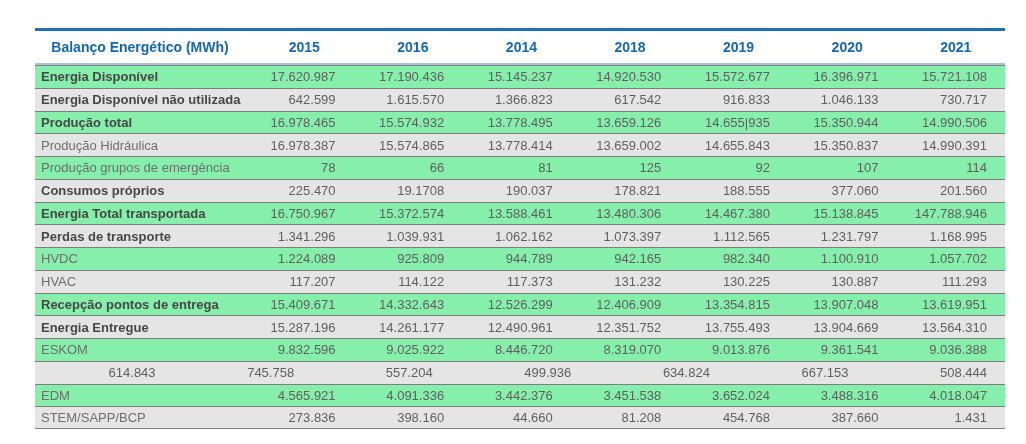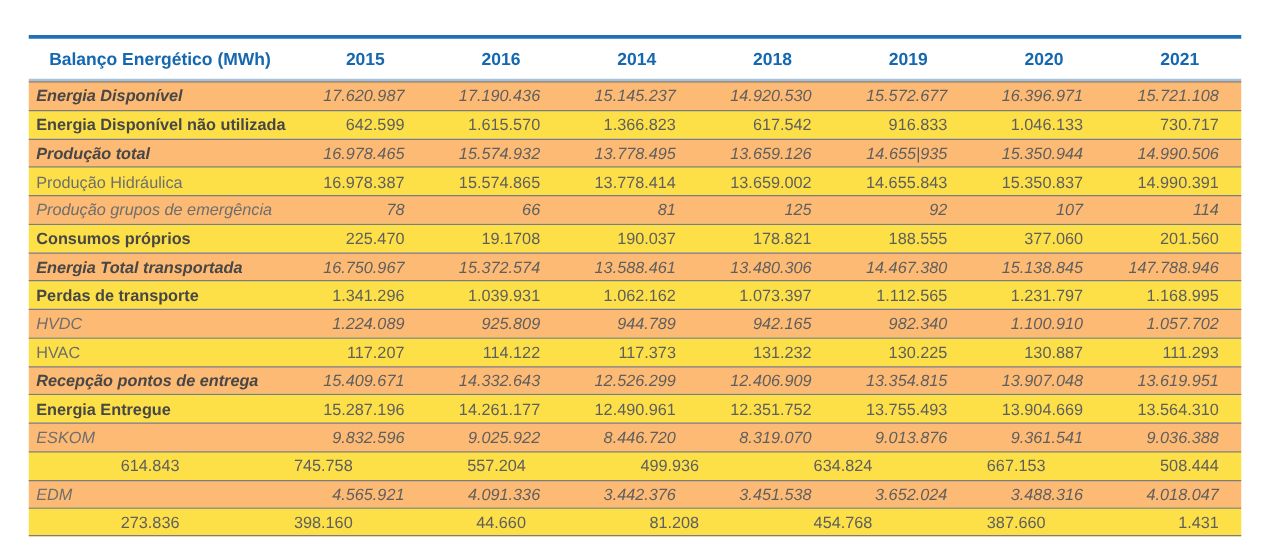--- a/index.html
+++ b/index.html
@@ -4,44 +4,44 @@
 <style>
   * { box-sizing: border-box; }
   html, body {
     margin: 0; padding: 0;
     width: 1026px; height: 444px;
     background: #ffffff;
     font-family: "Liberation Sans", sans-serif;
   }
   .table-wrap {
     position: absolute;
-    left: 23px; top: 28px;
+    left: 35px; top: 28px;
     width: 970px;
   }
   .tr { display: flex; align-items: center; }
   .head {
     border-top: 3px solid #1f70b5;
     border-bottom: 2px solid #a9c2da;
     height: 37px;
   }
   .th {
     color: #1568b0;
     font-weight: 700;
     font-size: 14px;
   }
   .th.title { flex: 0 0 210px; text-align: center; }
   .th.year  { flex: 1; text-align: center; padding-left: 10px; }
   .tbody .tr {
     height: 22.75px;
     border-top: 1px solid #7d7d7d;
     font-size: 13px;
-    background: #fde047;
+    background: #e5e5e5;
   }
   .tbody .tr:last-child { border-bottom: 1px solid #7d7d7d; }
-  .tbody .tr.stripe { background: #fdba74; font-style: italic; }
+  .tbody .tr.stripe { background: #86efac; }
   .td.label {
     flex: 0 0 210px;
     padding-left: 6px;
     color: #6e6e6e;
     white-space: nowrap;
     overflow: hidden;
   }
   .td.label.bold { font-weight: 700; color: #474747; }
   .td.num {
     flex: 1;
@@ -212,20 +212,21 @@
         <div class="td label">EDM</div>
         <div class="td num">4.565.921</div>
         <div class="td num">4.091.336</div>
         <div class="td num">3.442.376</div>
         <div class="td num">3.451.538</div>
         <div class="td num">3.652.024</div>
         <div class="td num">3.488.316</div>
         <div class="td num">4.018.047</div>
       </div>
       <div class="tr">
+        <div class="td label">STEM/SAPP/BCP</div>
         <div class="td num">273.836</div>
         <div class="td num">398.160</div>
         <div class="td num">44.660</div>
         <div class="td num">81.208</div>
         <div class="td num">454.768</div>
         <div class="td num">387.660</div>
         <div class="td num">1.431</div>
       </div>
     </div>
 </div>

